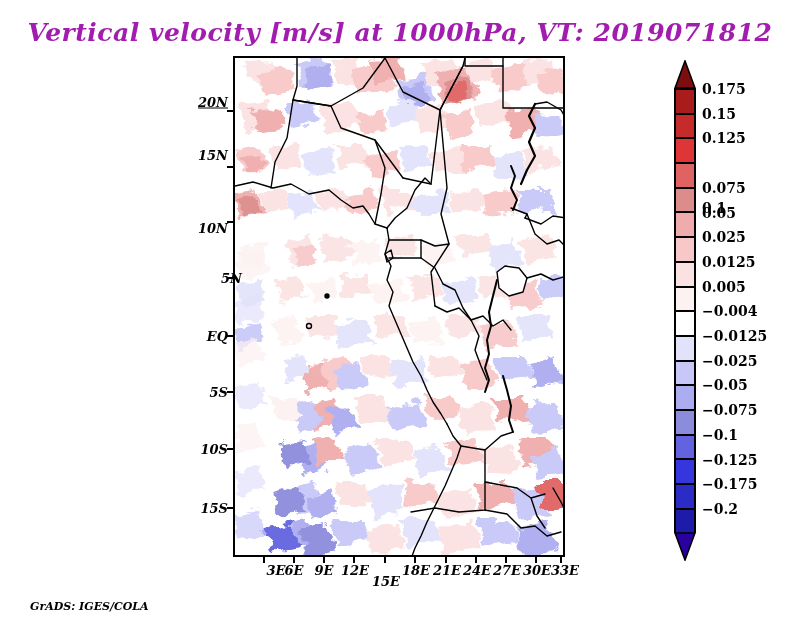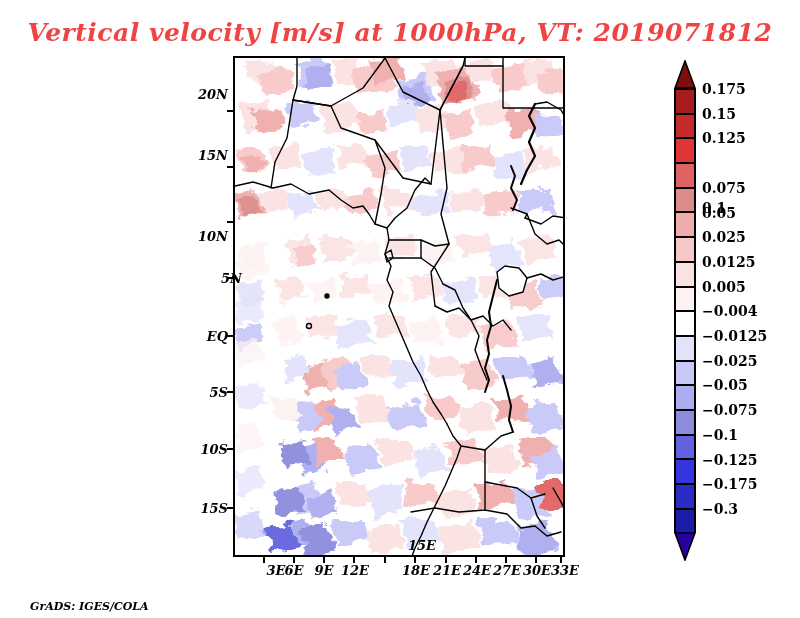--- a/index.html
+++ b/index.html
@@ -20,21 +20,21 @@
     position: absolute;
     left: 0;
     top: 18px;
     width: 800px;
     text-align: center;
     font-family: "DejaVu Serif", serif;
     font-style: italic;
     font-weight: 700;
     font-size: 25px;
     letter-spacing: 0.5px;
-    color: #ef4444;
+    color: #a21caf;
     white-space: nowrap;
   }
 
   
   #map-panel {
     position: absolute;
     left: 233px;
     top: 56px;
     width: 332px;
     height: 501px;
@@ -406,27 +406,27 @@
 
         <circle cx="92" cy="238" r="2" fill="#000000"></circle>
         <circle cx="74" cy="268" r="2.5" fill="none"></circle>
         <path d="M150,196 L156,192 L158,200 L152,204 Z" fill="none"></path>
       </g>
     </svg>
   </div>
 </div>
 
 <div>
-  <div class="axis-label ylab" style="left:190px; top:94px; width:38px;">20N</div>
+  <div class="axis-label ylab" style="left:190px; top:102px; width:38px;text-decoration:underline;">20N</div>
   <div class="tick ytick" style="left:227px; top:110px;"></div>
 
   <div class="axis-label ylab" style="left:190px; top:155px; width:38px;">15N</div>
   <div class="tick ytick" style="left:227px; top:166px;"></div>
 
-  <div class="axis-label ylab" style="left:190px; top:236px; width:38px;">10N</div>
+  <div class="axis-label ylab" style="left:190px; top:228px; width:38px;">10N</div>
   <div class="tick ytick" style="left:227px; top:221px;"></div>
 
   <div class="axis-label ylab" style="left:204px; top:278px; width:38px;">5N</div>
   <div class="tick ytick" style="left:227px; top:277px;"></div>
 
   <div class="axis-label ylab" style="left:190px; top:336px; width:38px;">EQ</div>
   <div class="tick ytick" style="left:227px; top:335px;"></div>
 
   <div class="axis-label ylab" style="left:190px; top:392px; width:38px;">5S</div>
   <div class="tick ytick" style="left:227px; top:391px;"></div>
@@ -445,21 +445,21 @@
   <div class="tick xtick" style="left:293px; top:557px;"></div>
   <div class="axis-label xlab" style="left:294px; top:563px;">6E</div>
 
   <div class="tick xtick" style="left:323px; top:557px;"></div>
   <div class="axis-label xlab" style="left:324px; top:563px;">9E</div>
 
   <div class="tick xtick" style="left:353px; top:557px;"></div>
   <div class="axis-label xlab" style="left:355px; top:563px;">12E</div>
 
   <div class="tick xtick" style="left:384px; top:557px;"></div>
-  <div class="axis-label xlab" style="left:386px; top:538px;margin-left:36px;">15E</div>
+  <div class="axis-label xlab" style="left:386px; top:574px;">15E</div>
 
   <div class="tick xtick" style="left:414px; top:557px;"></div>
   <div class="axis-label xlab" style="left:416px; top:563px;">18E</div>
 
   <div class="tick xtick" style="left:445px; top:557px;"></div>
   <div class="axis-label xlab" style="left:447px; top:563px;">21E</div>
 
   <div class="tick xtick" style="left:475px; top:557px;"></div>
   <div class="axis-label xlab" style="left:477px; top:563px;">24E</div>
 
@@ -514,16 +514,16 @@
   <div class="cbar-tick-label" style="top:201.9px;">0.0125</div>
   <div class="cbar-tick-label" style="top:226.6px;">0.005</div>
   <div class="cbar-tick-label" style="top:251.3px;">−0.004</div>
   <div class="cbar-tick-label" style="top:276px;">−0.0125</div>
   <div class="cbar-tick-label" style="top:300.7px;">−0.025</div>
   <div class="cbar-tick-label" style="top:325.4px;">−0.05</div>
   <div class="cbar-tick-label" style="top:350.1px;">−0.075</div>
   <div class="cbar-tick-label" style="top:374.8px;text-align:center;">−0.1</div>
   <div class="cbar-tick-label" style="top:399.5px;">−0.125</div>
   <div class="cbar-tick-label" style="top:424.2px;">−0.175</div>
-  <div class="cbar-tick-label" style="top:448.9px;">−0.3</div>
+  <div class="cbar-tick-label" style="top:448.9px;">−0.2</div>
 </div>
 
 <div id="grads-credit">GrADS: IGES/COLA</div>
 
 </body></html>

